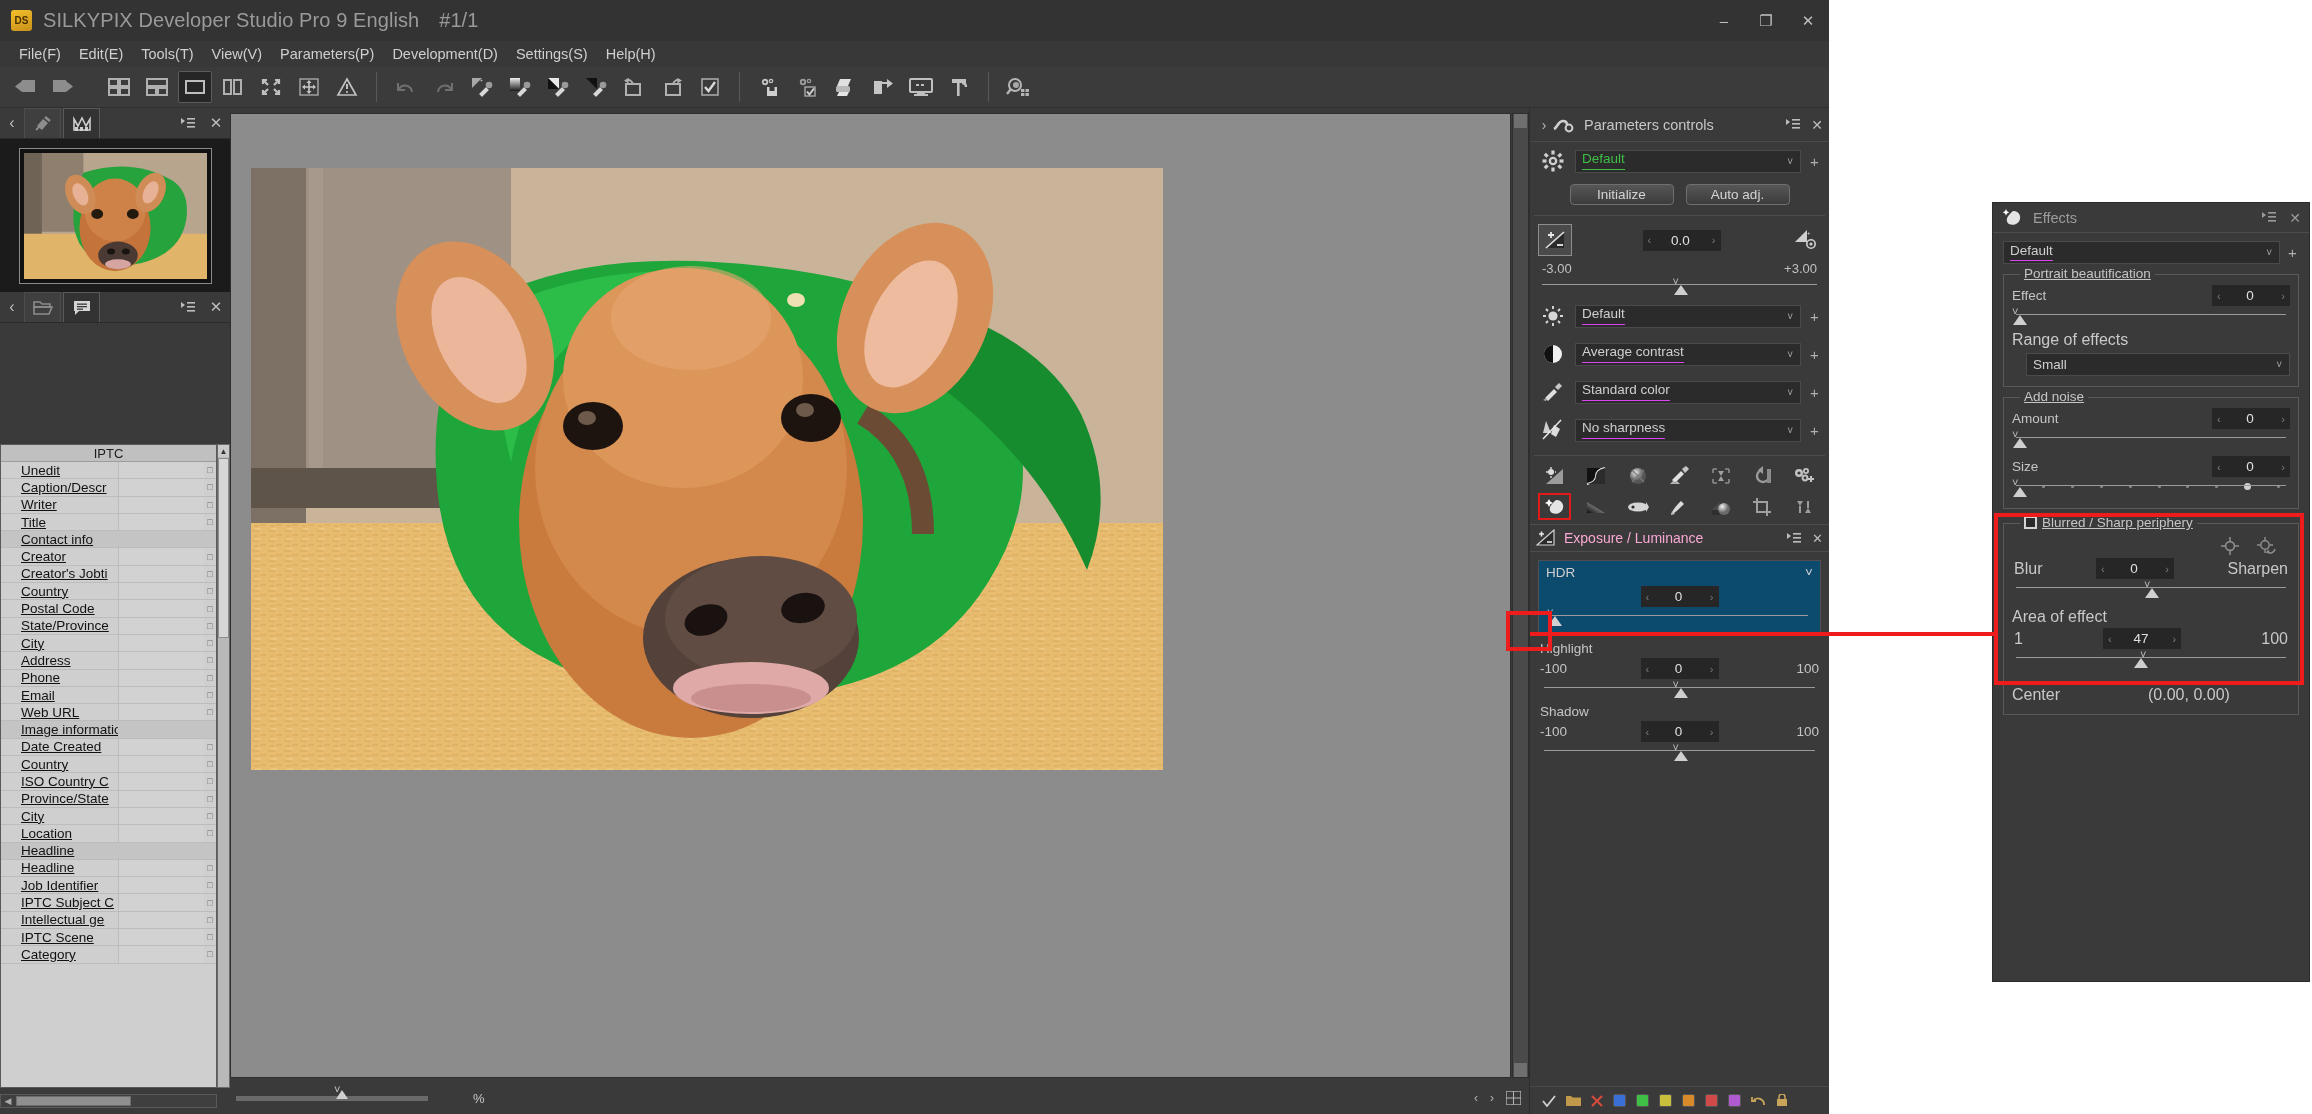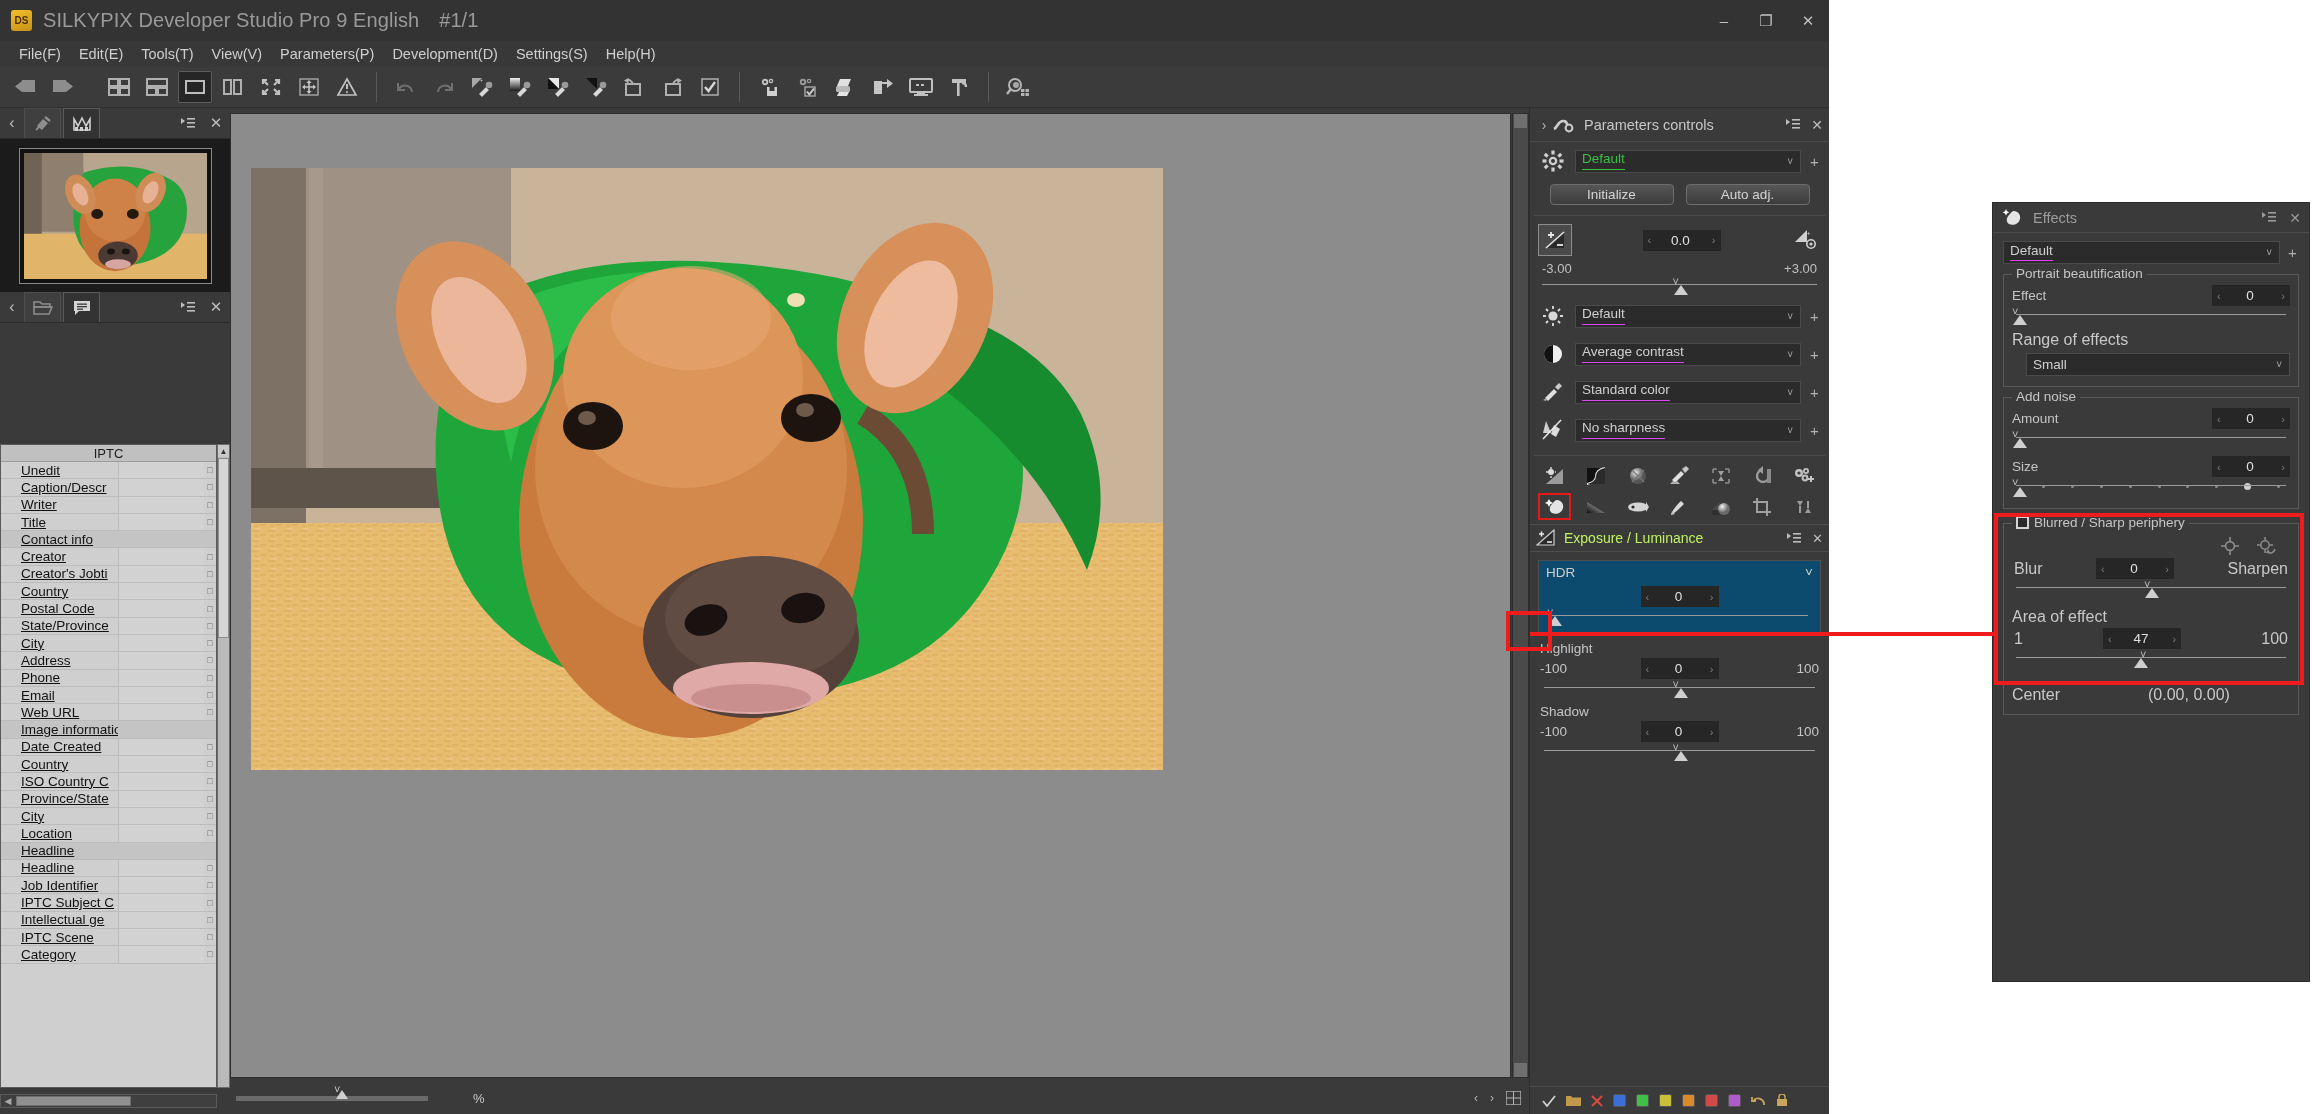--- a/index.html
+++ b/index.html
@@ -147,21 +147,21 @@
     padding:0 6px;font-size:13.5px;color:#cfcfcf;position:relative;
   }
   .combo .txt{ border-bottom:1px solid #d946ef;padding-bottom:3px;line-height:1;}
   .combo .txt.green{ color:#3fbf46;border-bottom-color:#3fbf46;}
   .combo .cv{ position:absolute;right:7px;color:#a9a9a9;font-size:10px;}
   .plus{ width:13px;text-align:center;color:#b0b0b0;font-size:15px;}
   .ico-cell{ width:30px;height:26px;display:flex;align-items:center;justify-content:center;}
 
   .btnrow{ display:flex;justify-content:center;gap:12px;padding:4px 0 10px 0;}
   .pbtn{
-    width:124px;height:21px;border-radius:4px;background:linear-gradient(#565656,#3c3c3c);
+    width:104px;height:21px;border-radius:4px;background:linear-gradient(#565656,#3c3c3c);
     border:1px solid #6e6e6e;display:flex;align-items:center;justify-content:center;
     font-size:13.5px;color:#d5d5d5;
   }
   .hr{ height:1px;background:#4d4d4d;margin:0 4px;}
 
   .exp-block{ padding:8px 8px 2px 8px; }
   .exp-top{ display:flex;align-items:center;gap:8px;}
   .spin{
     width:78px;height:21px;background:#262626;display:flex;align-items:center;justify-content:space-between;
     padding:0 5px;font-size:13.5px;color:#e0e0e0;
@@ -174,21 +174,21 @@
   .slider .track{ position:absolute;left:4px;right:4px;top:5px;height:1px;background:#9a9a9a;}
   .slider .th{ position:absolute;top:6px;width:0;height:0;border-left:7px solid transparent;border-right:7px solid transparent;border-bottom:10px solid #cfcfcf;}
   .slider .chv{ position:absolute;top:-4px;color:#c0c0c0;font-size:11px;}
 
   .tool-grid{ padding:4px 6px 2px 6px;}
   .tg-row{ display:flex;justify-content:space-between;padding:2px 2px;}
   .tg-cell{ width:33px;height:27px;display:flex;align-items:center;justify-content:center;}
   .tg-cell.hl{ border:2px solid #e21a1a; }
 
   .sub-header{ height:28px;display:flex;align-items:center;padding-left:6px;position:relative;border-top:1px solid #4d4d4d;border-bottom:1px solid #4d4d4d;}
-  .sub-header .ttl{ font-size:14px;color:#bef264;margin-left:8px;}
+  .sub-header .ttl{ font-size:14px;color:#f9a8d4;margin-left:8px;}
   .sub-header .right{ position:absolute;right:6px;display:flex;gap:10px;color:#bdbdbd;font-size:13px;}
 
   .hdr-box{ margin:8px 8px 0 8px;border:1px solid #4f4f4f;background:#0c4a6e;}
   .hdr-title{ height:22px;display:flex;align-items:center;padding:0 7px;font-size:13.5px;color:#cfcfcf;justify-content:space-between;}
   .named{ padding:6px 10px 0 10px;}
   .named .nm{ font-size:13.5px;color:#c5c5c5;margin-bottom:2px;}
   .named .line{ display:flex;align-items:center;justify-content:space-between;}
   .named .end{ font-size:13.5px;color:#c5c5c5;width:40px;}
   .named .end.r{ text-align:right;}
 
@@ -204,22 +204,22 @@
     border:1px solid #2b2b2b;color:#c8c8c8;
   }
   .ef-header{ height:30px;display:flex;align-items:center;padding-left:8px;position:relative;border-bottom:1px solid #4d4d4d;}
   .ef-header .ttl{ font-size:14.5px;color:#9c9c9c;margin-left:10px;}
   .ef-header .right{ position:absolute;right:8px;display:flex;gap:12px;color:#9a9a9a;font-size:14px;}
   .ef-body{ padding:8px 10px;}
   .fieldset{
     border:1px solid #5a5a5a;margin-top:10px;padding:6px 8px 10px 8px;position:relative;
   }
   .fs-legend{
-    position:absolute;top:-9px;left:8px;background:#3a3a3a;padding:0 4px;font-size:13.5px;color:#c5c5c5;
-    display:flex;align-items:center;gap:5px;
+    position:absolute;top:-9px;left:16px;background:#3a3a3a;padding:0 4px;font-size:13.5px;color:#c5c5c5;
+    display:flex;align-items:center;gap:5px;text-decoration:underline;
   }
   .chk{ width:13px;height:13px;background:#2a2a2a;border:2px solid #d4d4d4;display:inline-block;}
   .lbl-row{ display:flex;align-items:center;justify-content:space-between;margin-top:4px;gap:9px;}
   .lbl-row .nm{ font-size:13.5px;color:#c5c5c5;}
   .ticks{ position:absolute;left:30px;right:10px;top:4px;height:4px;display:flex;justify-content:space-between;align-items:center;}
   .ticks i{ width:3px;height:3px;background:#8a8a8a;border-radius:50%;display:block;}
   .ticks i.big{ width:7px;height:7px;background:#d0d0d0;}
   #hl-box{
     position:absolute;left:1994px;top:513px;width:310px;height:172px;border:4px solid #ee1c1c;pointer-events:none;
   }

